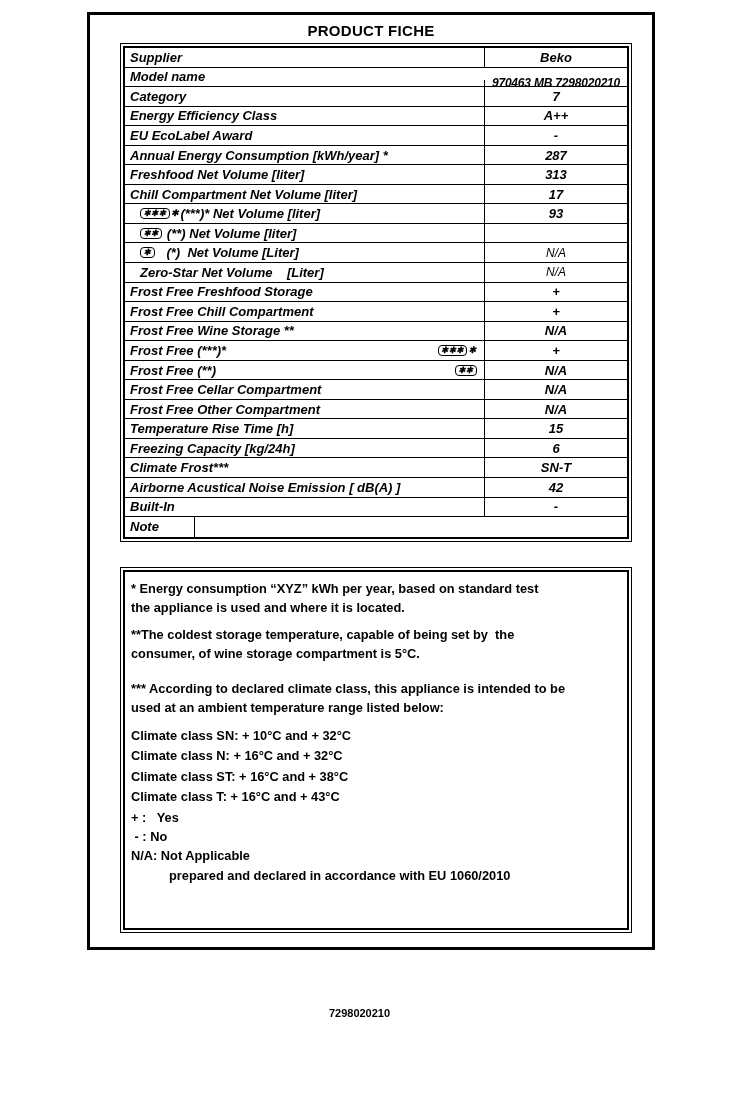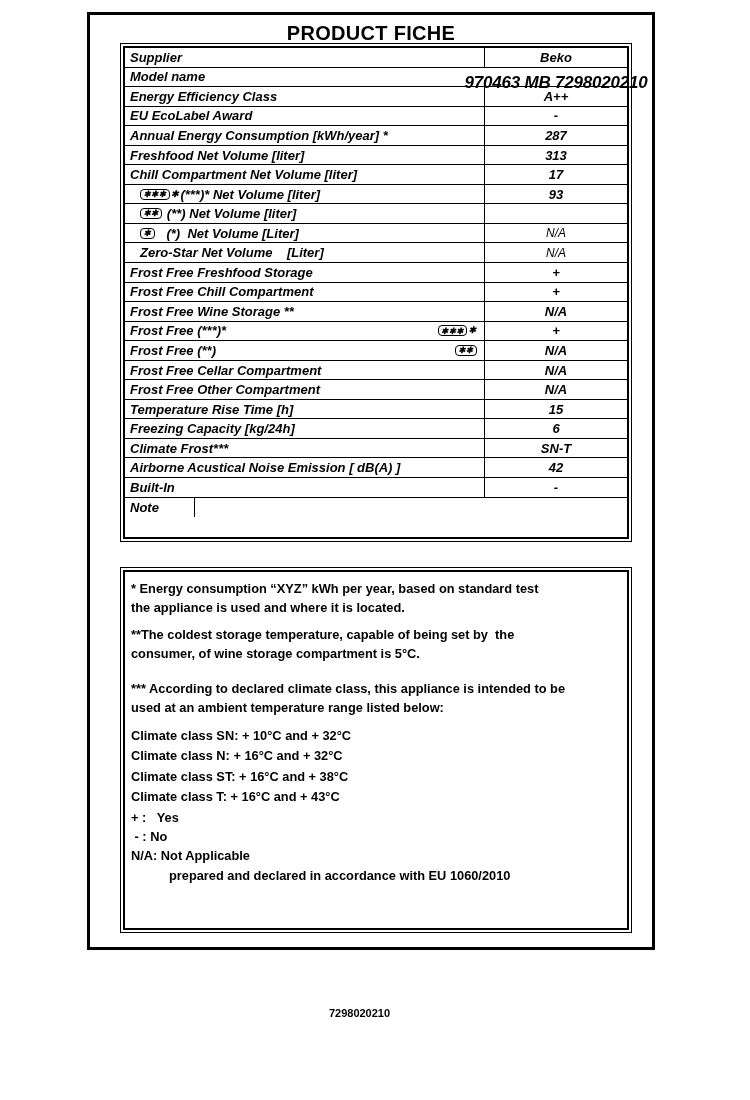--- a/index.html
+++ b/index.html
@@ -3,37 +3,37 @@
 <meta charset="utf-8">
 <style>
   * { margin:0; padding:0; box-sizing:border-box; }
   html,body { width:750px; height:1100px; background:#ffffff; color:#000;
     font-family:"Liberation Sans", sans-serif; font-weight:bold; position:relative; }
 
   .outer-box { position:absolute; left:87px; top:12px; width:568px; height:938px;
     border:3px solid #000; background:#fff; }
 
   .doc-title { position:absolute; top:7px; left:0; width:100%; text-align:center;
-    font-size:20px; letter-spacing:0.3px; }
+    font-size:15px; letter-spacing:0.3px; }
 
   .dbl { position:absolute; left:30px; width:512px; border:1px solid #000; padding:2px; }
   .dbl-inner { border:2px solid #000; width:100%; height:100%; }
 
   .table-wrap { top:28px; height:499px;font-style:italic; }
   .notes-wrap { top:552px; height:366px; }
 
   .t-row { display:flex; height:19.56px; border-bottom:1.5px solid #000; align-items:stretch; }
   .t-row:last-child { border-bottom:none; }
   .t-label { flex:1; display:flex; align-items:center; padding-left:5px;
     font-size:13px; white-space:pre; overflow:hidden; }
   .t-label.indent { padding-left:15px; }
   .t-value { width:143px; border-left:1.5px solid #000; display:flex;
     align-items:center; justify-content:center; font-size:13px; white-space:nowrap; }
   .t-value.light { font-weight:normal; font-size:12px; }
-  .t-value.model { font-size:17px; letter-spacing:-0.2px;margin-top:12px; }
+  .t-value.model { font-size:12px; letter-spacing:-0.2px;margin-top:12px; }
 
   .pill { display:inline-flex; align-items:center; justify-content:center;
     border:1.2px solid #000; border-radius:4px; height:11px; padding:0 2.5px;
     font-size:8.5px; letter-spacing:0.5px; line-height:1; margin-right:1px; }
   .outstar { font-size:9px; line-height:1; margin-right:2px; }
   .pill-right { margin-left:auto; margin-right:6px; display:inline-flex; align-items:center; }
 
   .note-label { width:70px; border-right:1.5px solid #000; display:flex;
     align-items:center; padding-left:5px; font-size:13px; }
   .note-empty { flex:1; }
@@ -62,20 +62,24 @@
       <div class="t-row">
         <div class="t-label">Supplier</div>
         <div class="t-value">Beko</div>
       </div>
 
       <div class="t-row">
         <div class="t-label">Model name</div>
         <div class="t-value model">970463 MB 7298020210</div>
       </div>
 
+      <div class="t-row">
+        <div class="t-label">Category</div>
+        <div class="t-value">7</div>
+      </div>
 
       <div class="t-row">
         <div class="t-label">Energy Efficiency Class</div>
         <div class="t-value">A++</div>
       </div>
 
       <div class="t-row">
         <div class="t-label">EU EcoLabel Award</div>
         <div class="t-value">-</div>
       </div>

